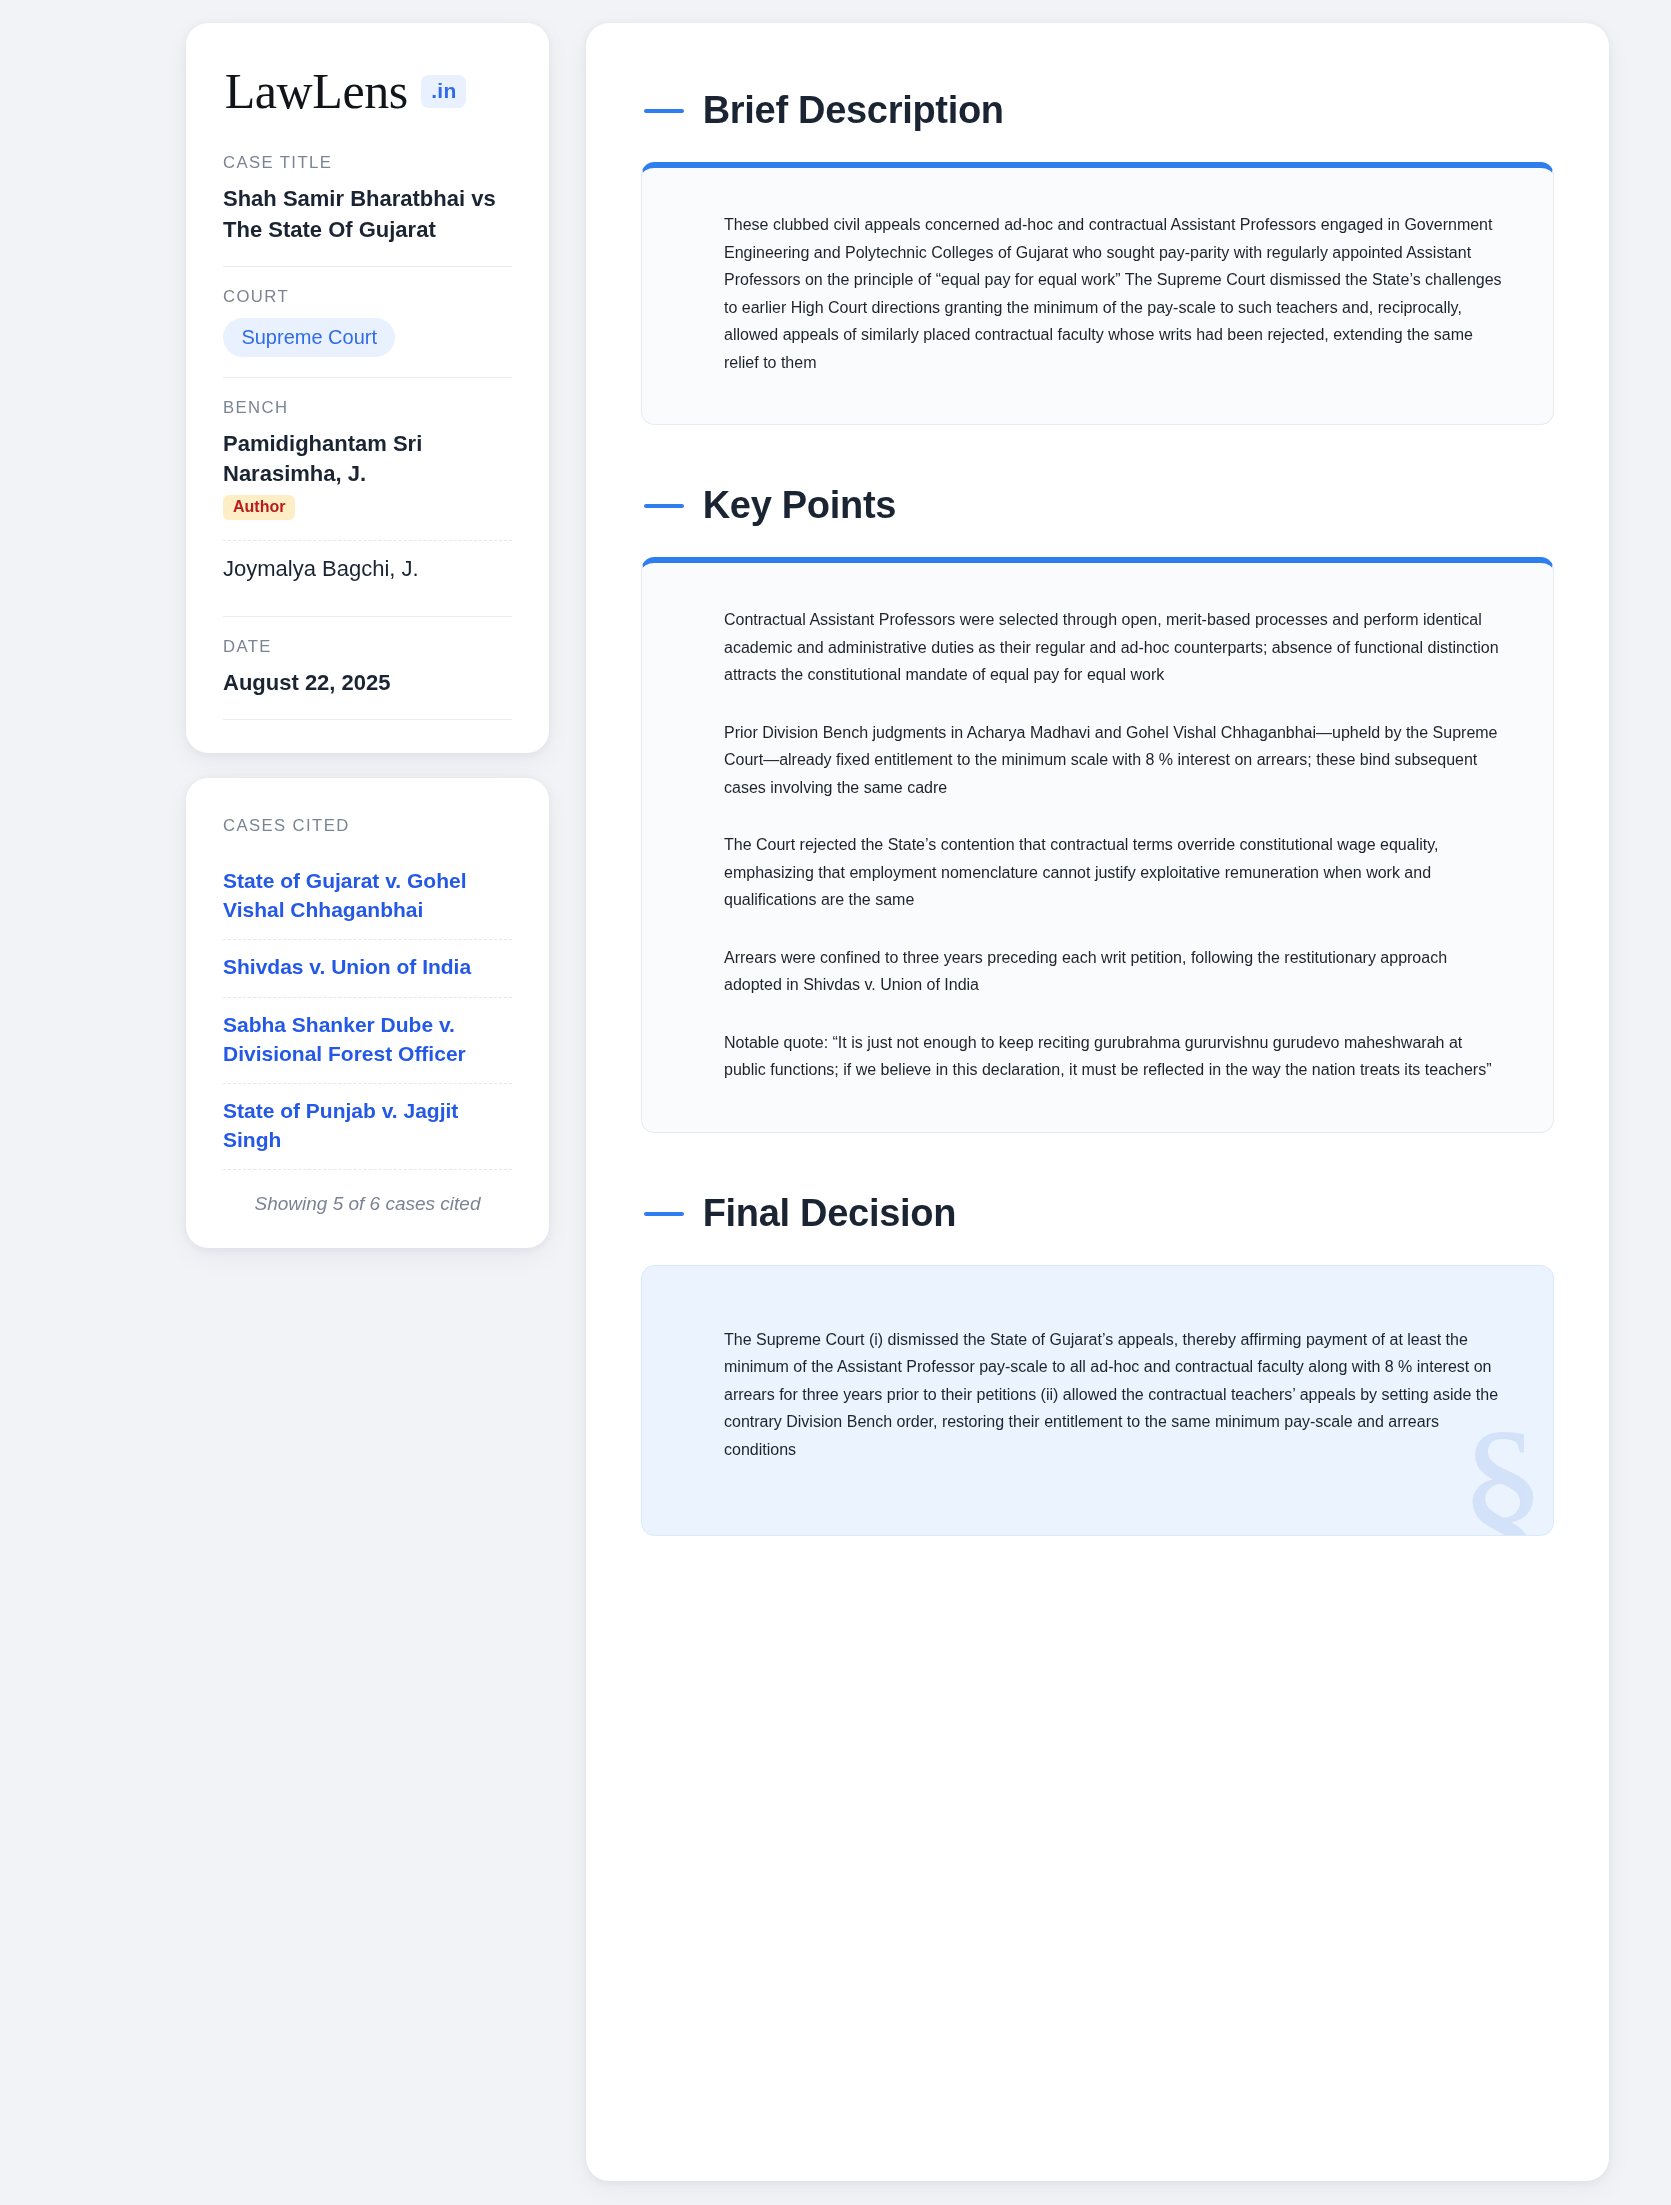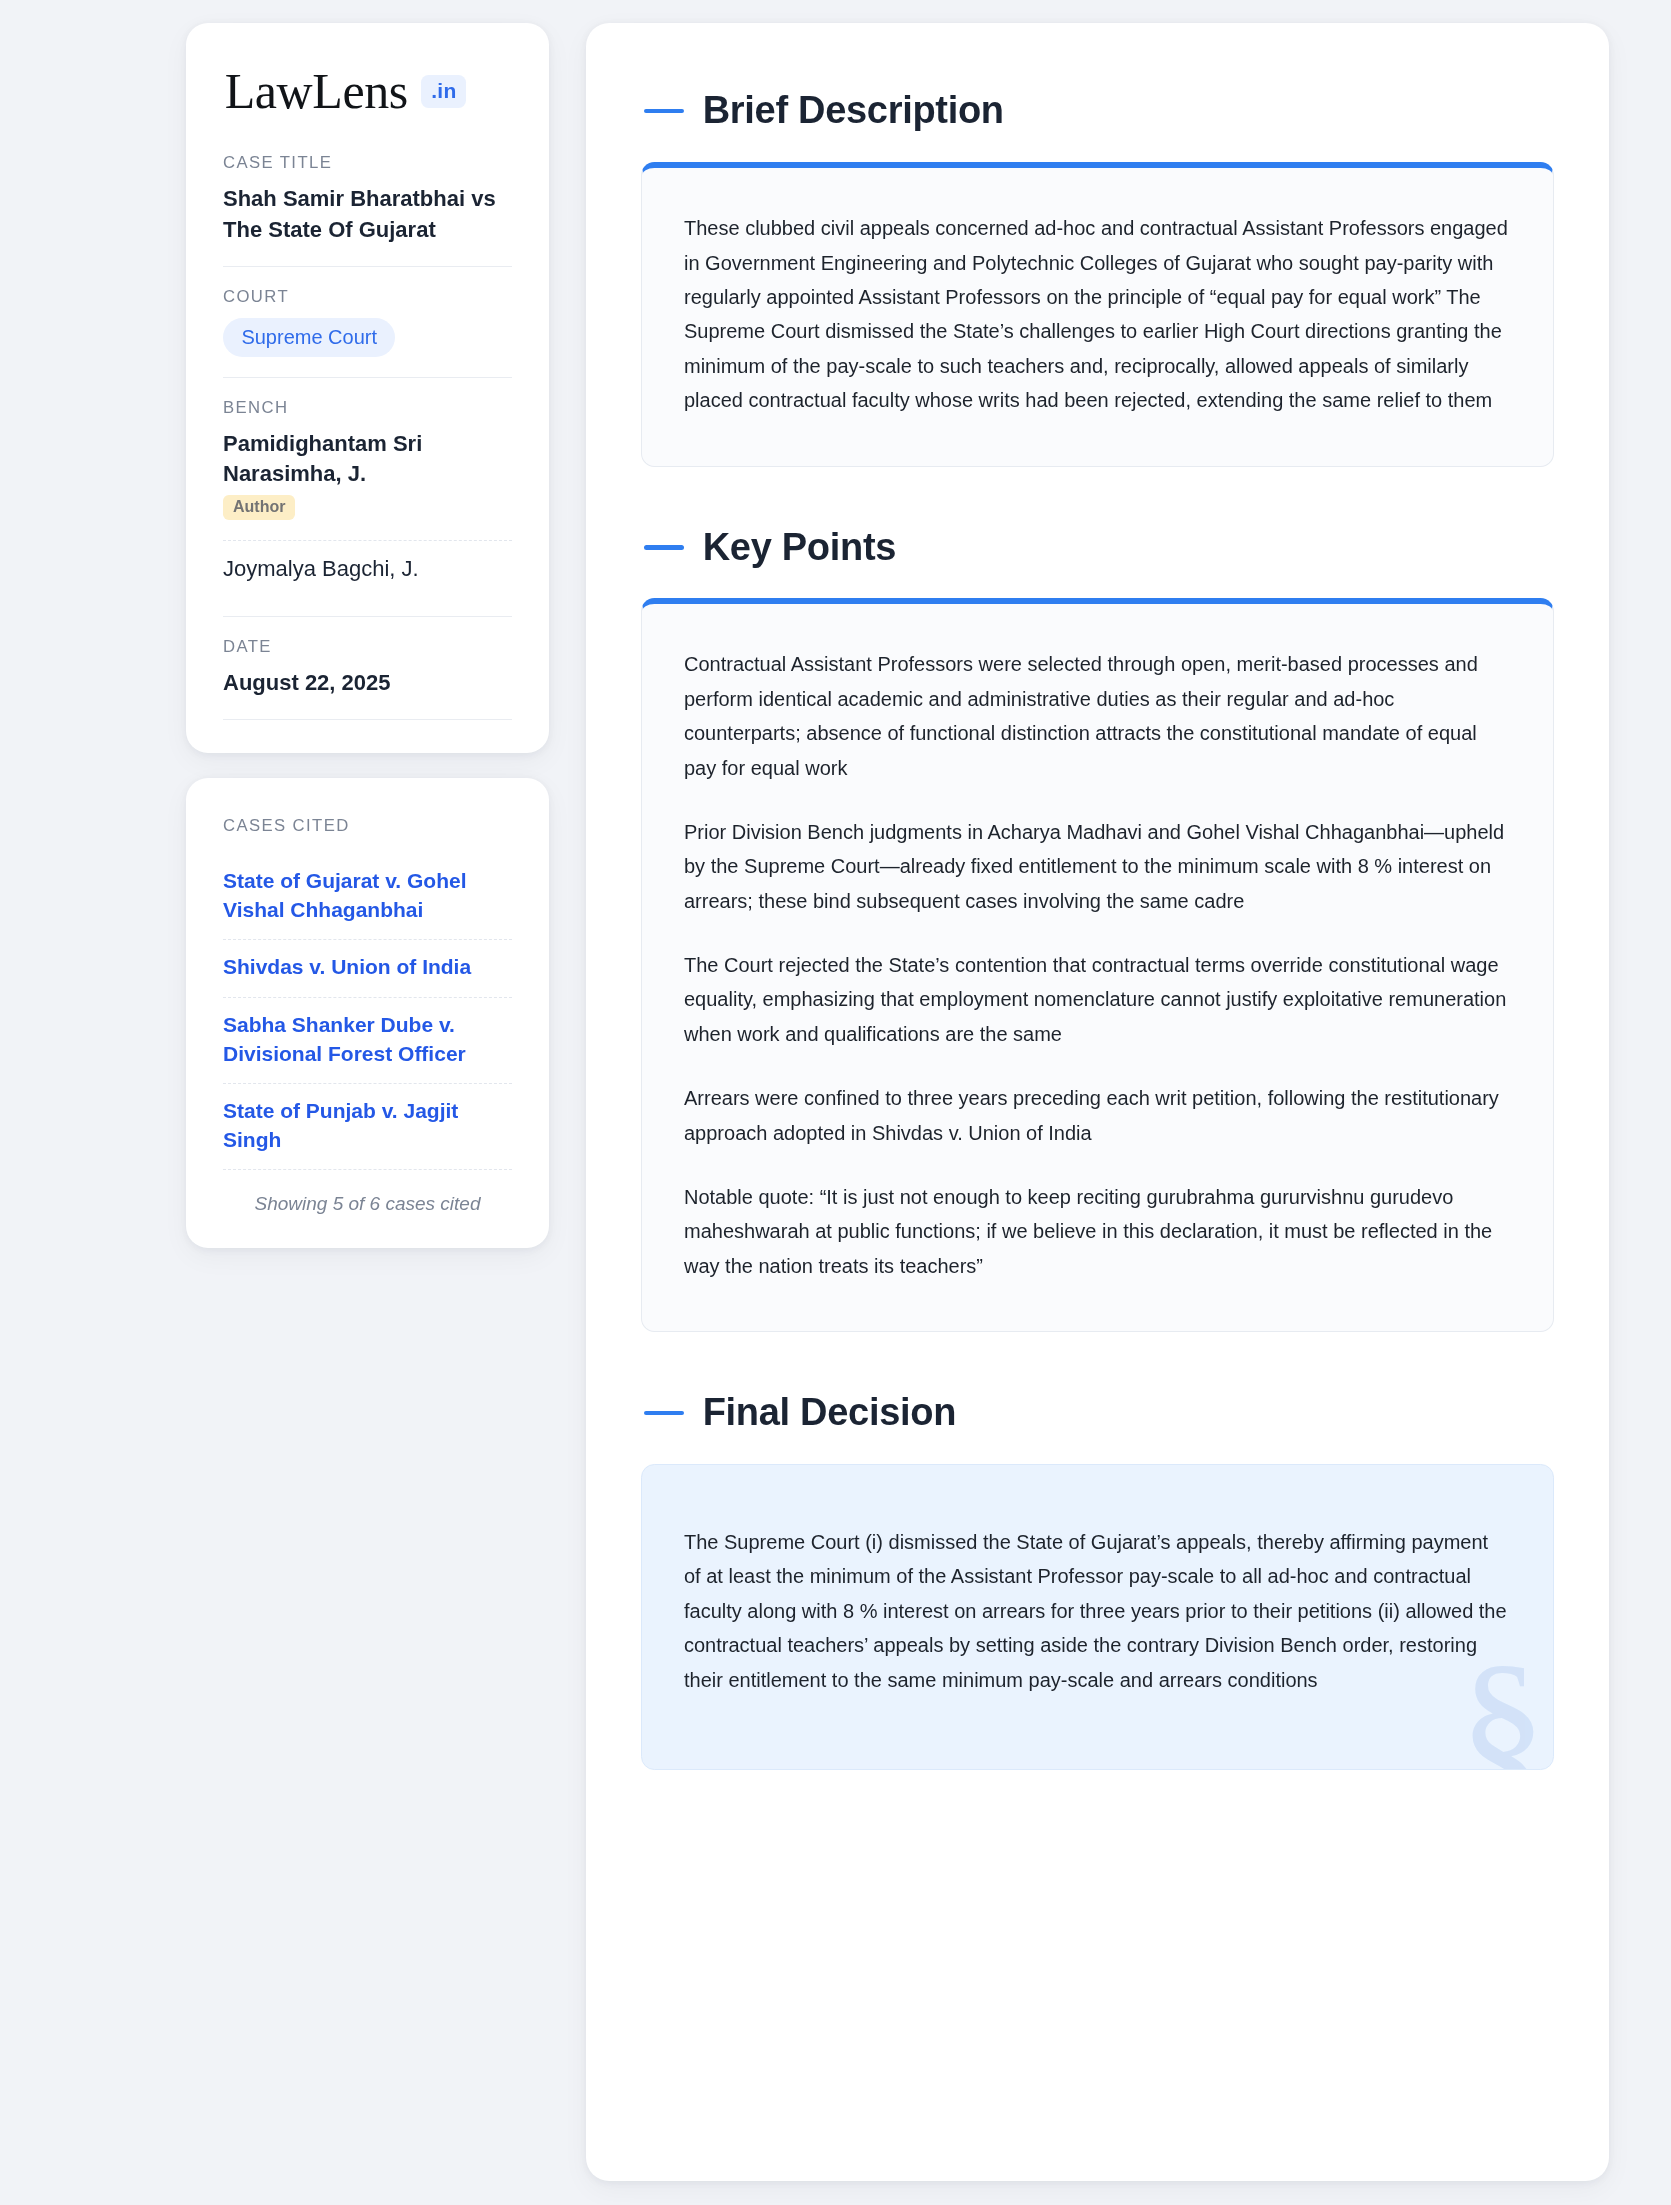--- a/index.html
+++ b/index.html
@@ -101,21 +101,21 @@
   .judge-name {
     font-size: 22px;
     color: #1b2433;
     line-height: 1.35;
   }
   .judge-name.author { font-weight: 700; }
   .author-badge {
     display: inline-block;
     margin-top: 6.7px;
     background: #fdeec6;
-    color: #737373;
+    color: #b91c1c;
     font-size: 16px;
     font-weight: 700;
     border-radius: 5.8px;
     padding: 4.2px 10px 5px 10px;
     line-height: 1;
   }
 
   
   .cited-card { padding: 38px 37px 33px 37px; }
   .cited-title {
@@ -189,23 +189,24 @@
 
   .panel.decision {
     background: #eaf3fe;
     border-color: #dbe9fb;
     padding: 60px 45px 72px 42px;
   }
 
   .body-text {
     font-family: "Liberation Sans Narrow", "Liberation Sans", sans-serif;
     font-stretch: condensed;
-    font-size: 20px;
+    font-size: 16px;
     line-height: 1.72;
     color: #1d232c;
+    margin-left: 40px;
   }
   .body-text + .body-text { margin-top: 30px; }
 
   .watermark {
     position: absolute;
     right: 6.7px;
     bottom: -45px;
     font-family: "Liberation Serif", serif;
     font-size: 175px;
     line-height: 1;

